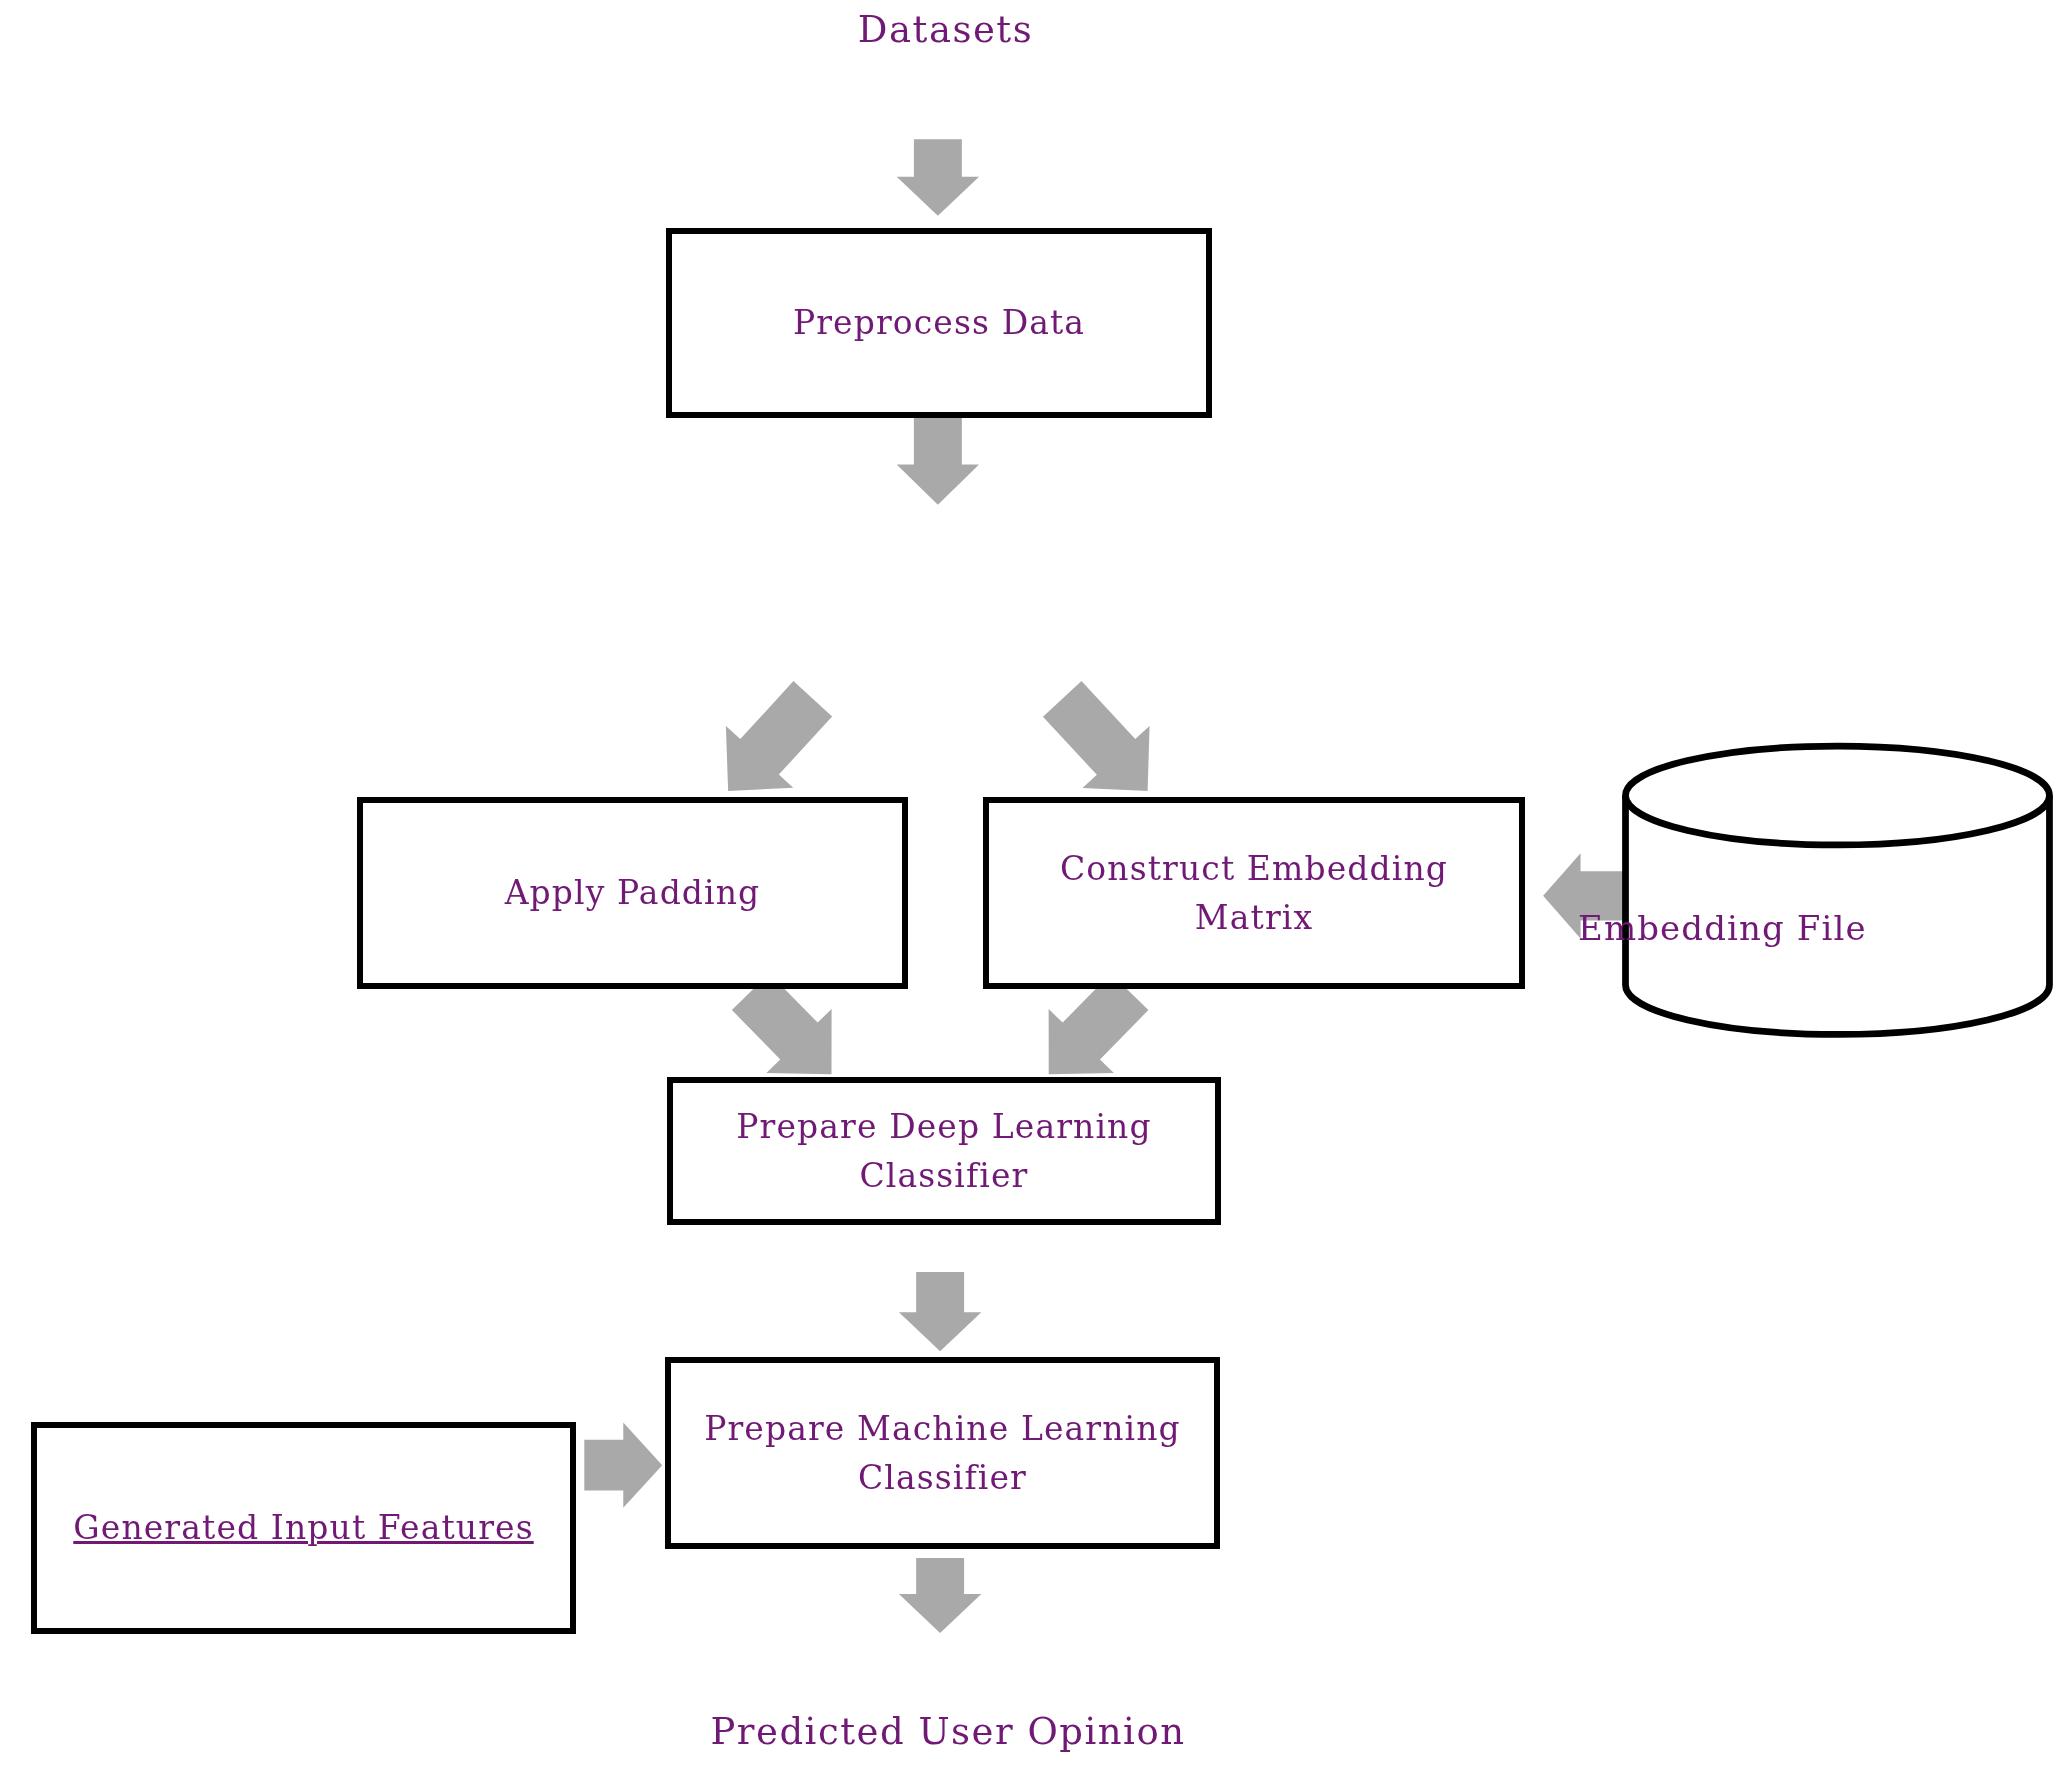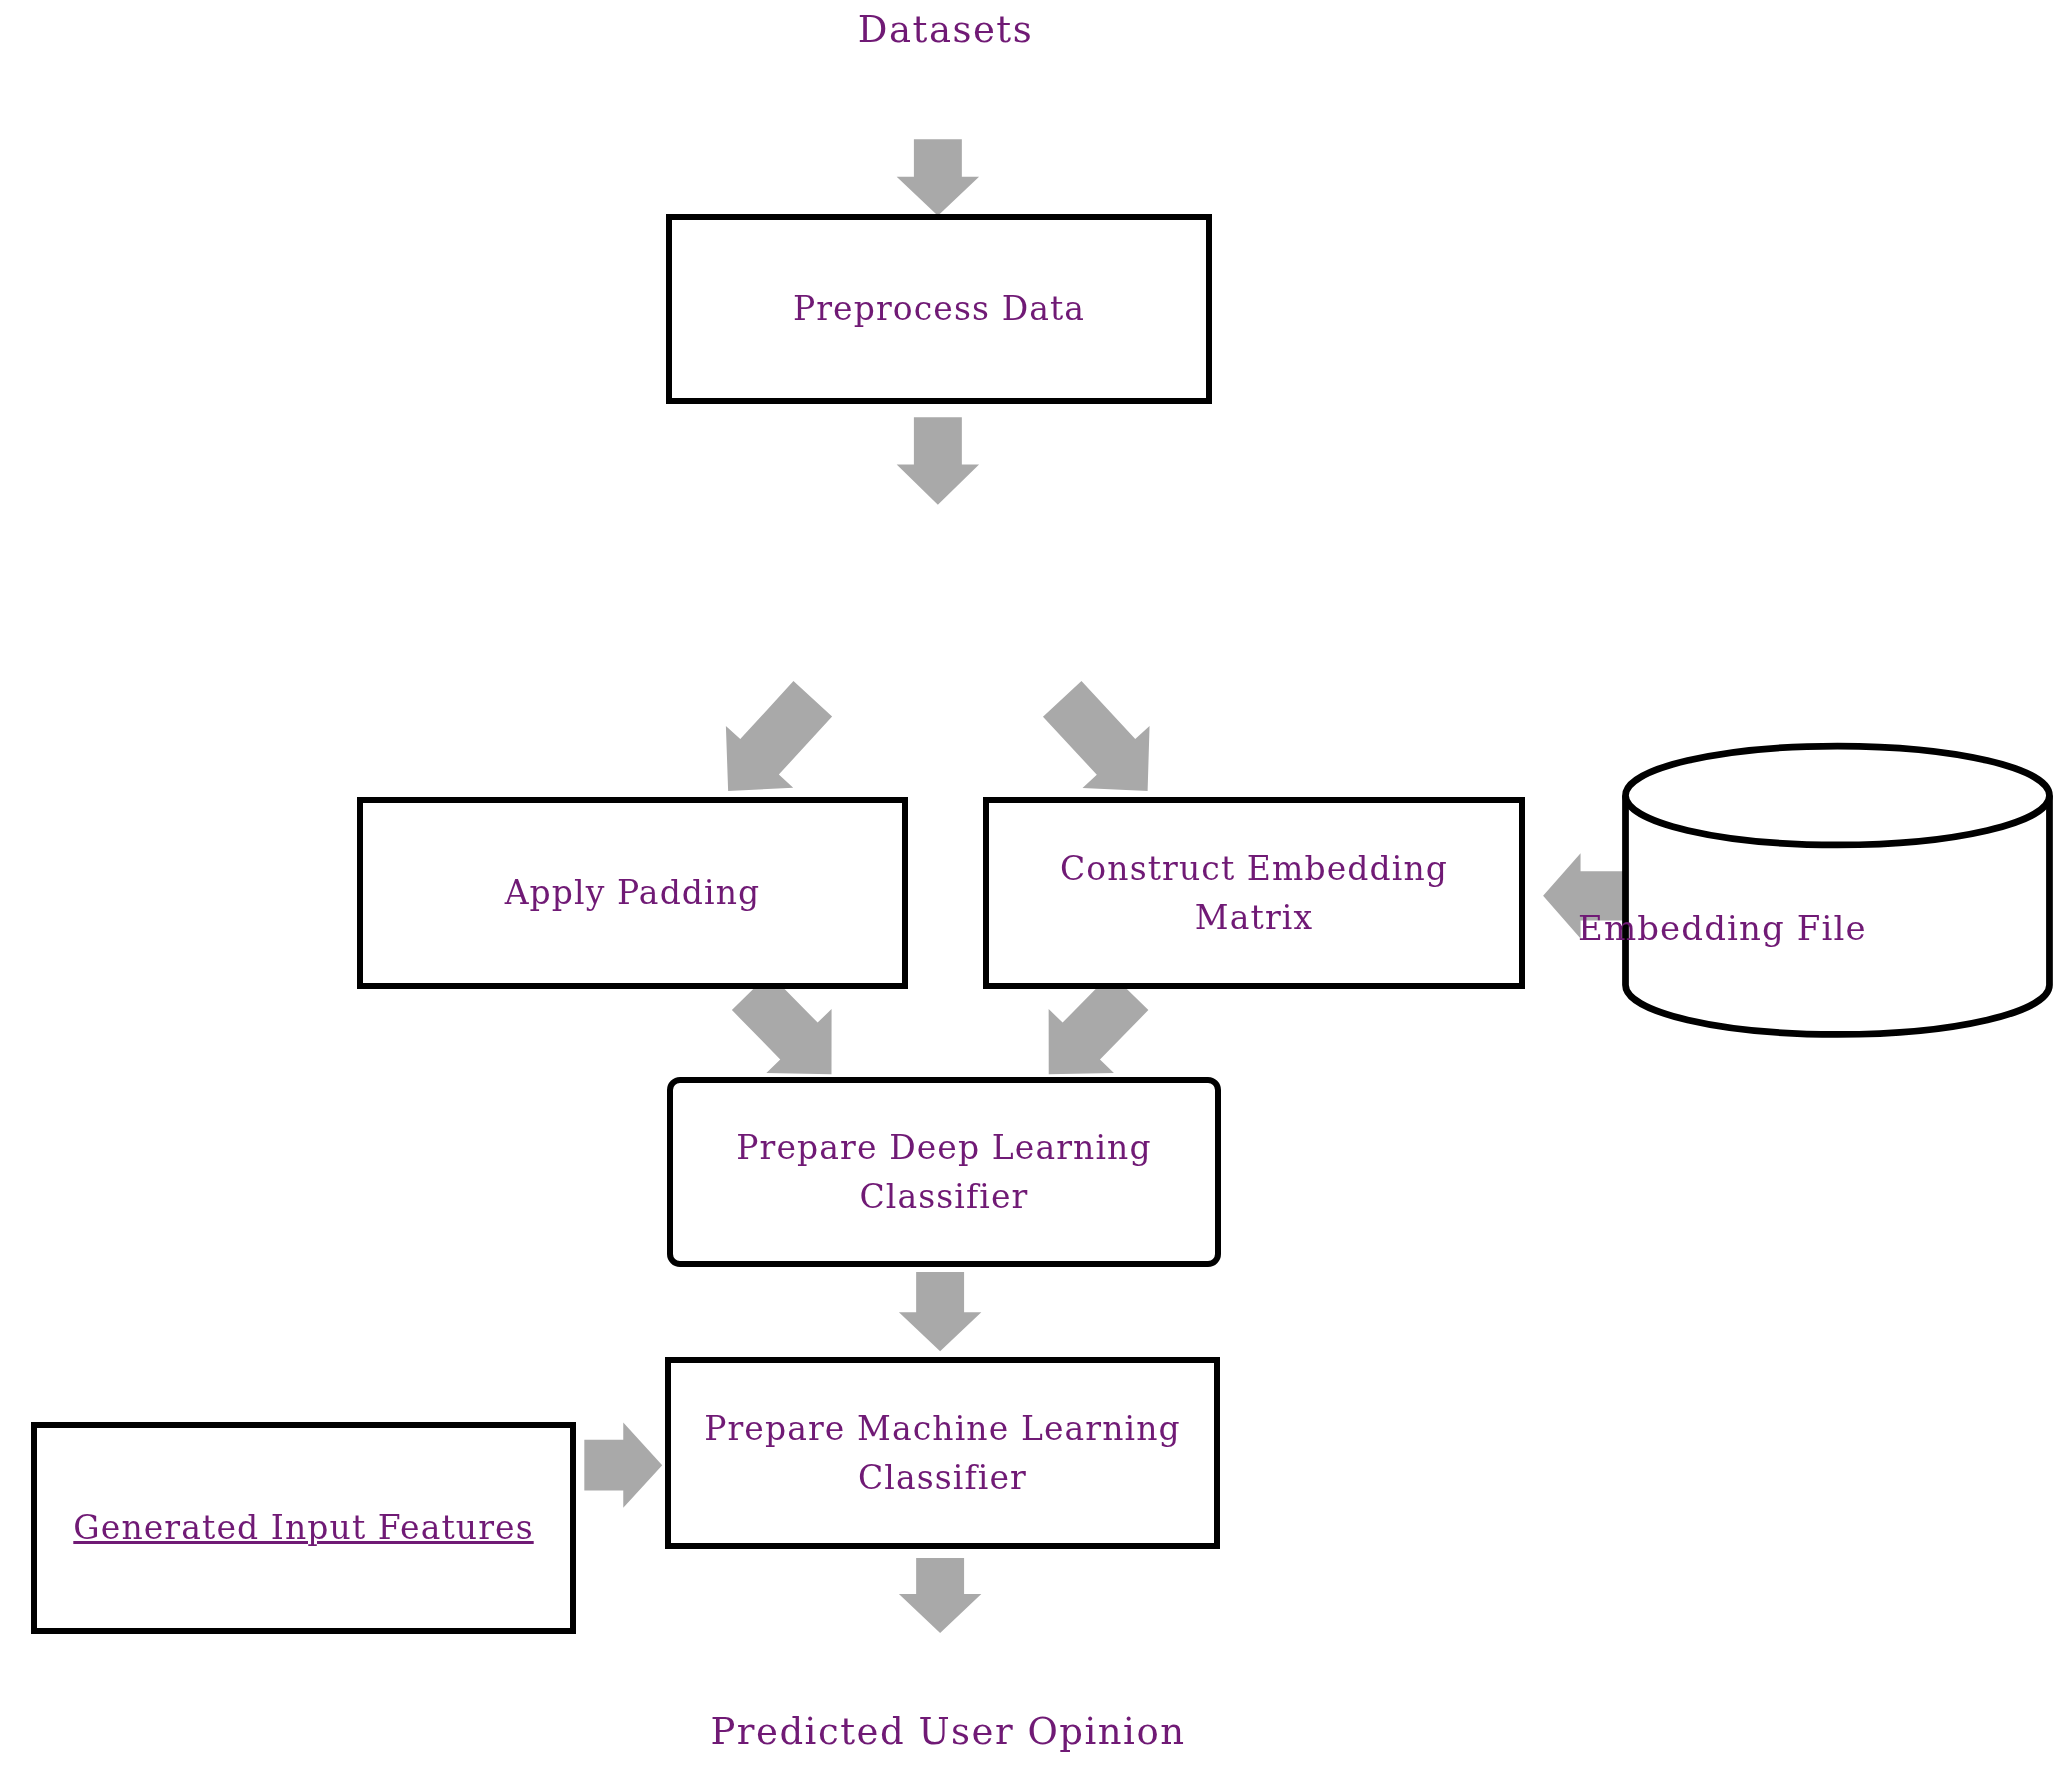--- a/index.html
+++ b/index.html
@@ -55,41 +55,41 @@
       <polygon points="2192.0,1163.0 2110.0,1163.0 2110.0,1139.0 2060.0,1196.0 2110.0,1253.0 2110.0,1229.0 2192.0,1229.0" fill="#a9a9a9"></polygon>
       <polygon points="977.0,1348.5 1041.6,1414.3 1023.0,1432.5 1110.0,1434.0 1110.1,1347.0 1091.5,1365.2 1027.0,1299.5" fill="#a9a9a9"></polygon>
       <polygon points="1483.0,1299.5 1418.5,1365.2 1399.9,1347.0 1400.0,1434.0 1487.0,1432.5 1468.4,1414.3 1533.0,1348.5" fill="#a9a9a9"></polygon>
       <polygon points="1223.0,1698.0 1223.0,1752.0 1200.0,1752.0 1255.0,1804.0 1310.0,1752.0 1287.0,1752.0 1287.0,1698.0" fill="#a9a9a9"></polygon>
       <polygon points="780.0,1990.0 832.0,1990.0 832.0,2013.0 884.0,1956.0 832.0,1899.0 832.0,1922.0 780.0,1922.0" fill="#a9a9a9"></polygon>
       <polygon points="1223.0,2080.0 1223.0,2128.0 1200.0,2128.0 1255.0,2180.0 1310.0,2128.0 1287.0,2128.0 1287.0,2080.0" fill="#a9a9a9"></polygon>
     </svg>
 
   <div class="free-label" style="left:721px;top:7.5px;width:449px;">Datasets</div>
 
-  <div class="flow-box" style="left:666px;top:214px;width:546px;height:190px;">
+  <div class="flow-box" style="left:666px;top:228px;width:546px;height:190px;">
     <span class="node-label">Preprocess Data</span>
   </div>
 
 
   <div class="flow-box" style="left:357px;top:797px;width:551px;height:192px;">
     <span class="node-label">Apply Padding</span>
   </div>
 
   <div class="flow-box" style="left:983px;top:797px;width:542px;height:192px;justify-content:center;">
     <span class="node-label">Construct Embedding
 Matrix</span>
   </div>
 
   <svg id="cylinder-svg" width="2066" height="1782" viewBox="0 0 2758 2379">
     <path d="M 2170 1062 L 2170 1315 A 283 66 0 0 0 2736 1315 L 2736 1062" fill="#ffffff" stroke="#000000" stroke-width="9"></path>
     <ellipse cx="2453" cy="1062" rx="283" ry="66" fill="#ffffff" stroke="#000000" stroke-width="9"></ellipse>
   </svg>
   <div id="cylinder-label">Embedding File</div>
 
-  <div class="flow-box" style="left:667px;top:1077px;width:554px;height:190px;border-radius:13px;">
+  <div class="flow-box" style="left:667px;top:1077px;width:554px;height:148px;">
     <span class="node-label">Prepare Deep Learning
 Classifier</span>
   </div>
 
   <div class="flow-box" style="left:31px;top:1422px;width:545px;height:212px;text-decoration:underline;">
     <span class="node-label">Generated Input Features</span>
   </div>
 
   <div class="flow-box" style="left:665px;top:1357px;width:555px;height:192px;">
     <span class="node-label">Prepare Machine Learning

